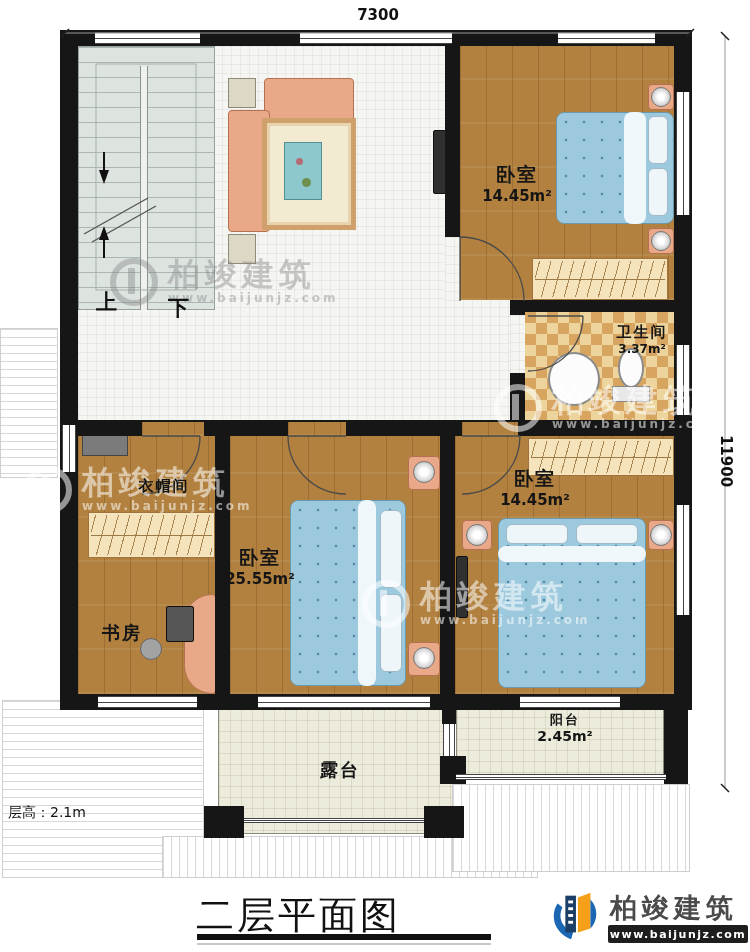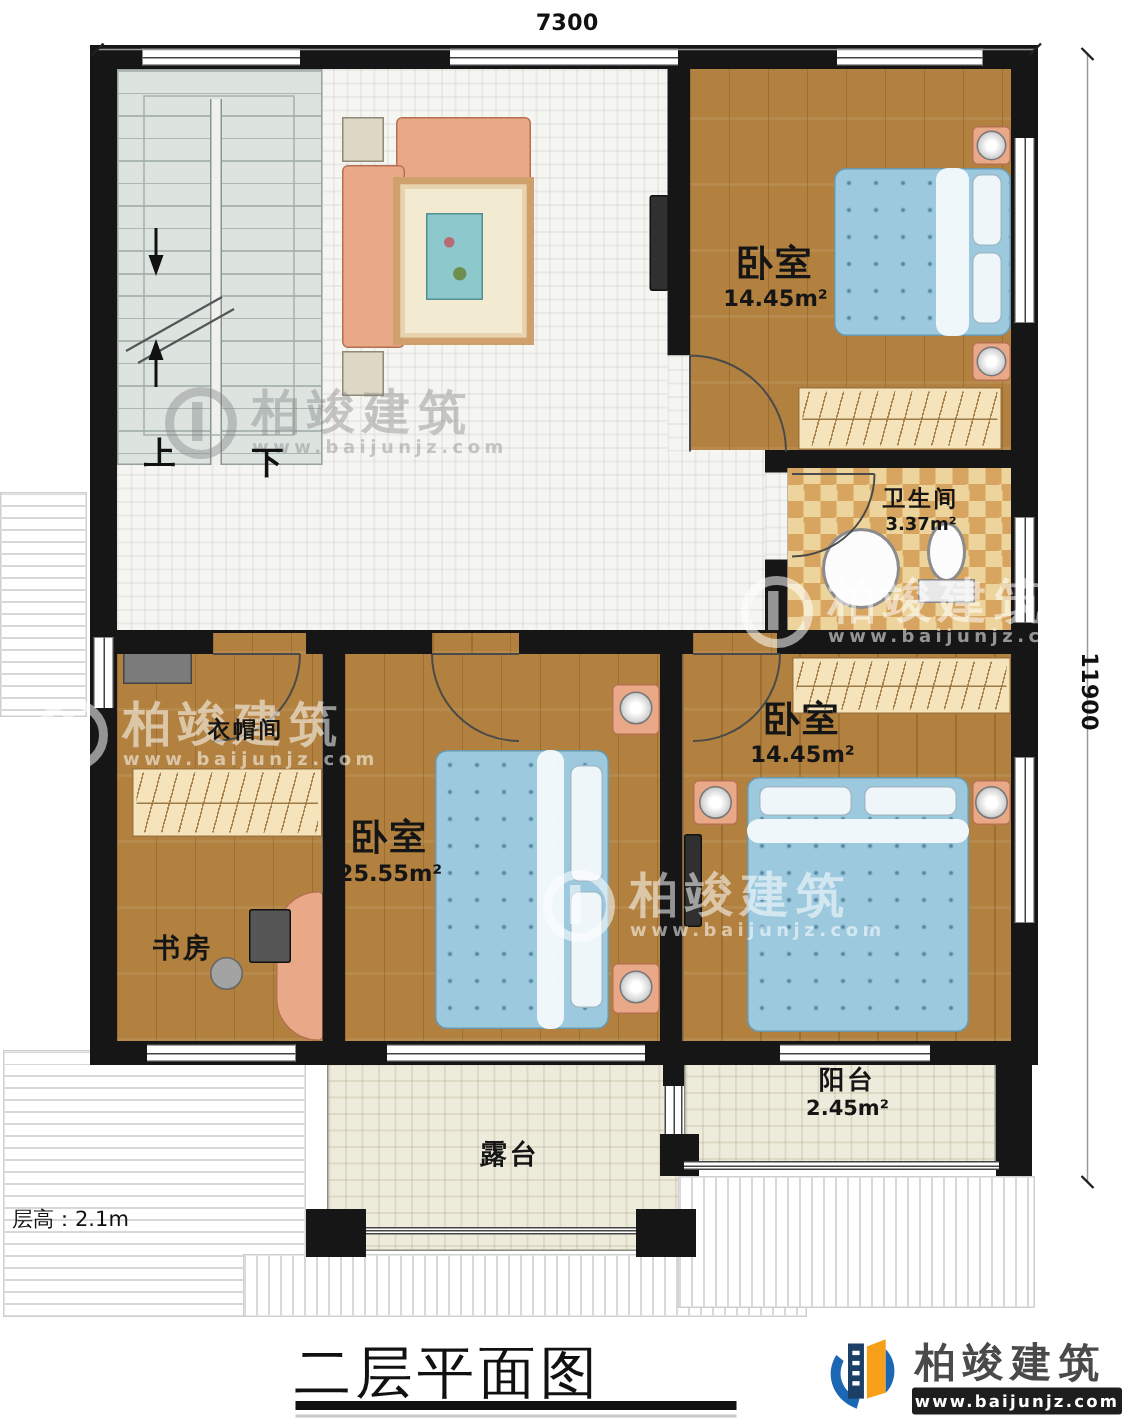--- a/index.html
+++ b/index.html
@@ -28,21 +28,21 @@
   .closet::before{content:"";position:absolute;inset:2px;background-image:repeating-linear-gradient(105deg,transparent 0 4px,rgba(139,94,36,.7) 4px 5px,transparent 5px 11px);}
   .closet::after{content:"";position:absolute;left:2px;right:2px;top:50%;height:1px;background:#9c7a45;}
   .rug{background-color:#f3ead2;border:5px solid #cfa06b;box-shadow:inset 0 0 0 3px #e7d4ae;}
   .cof{background:#8cc8cc;border:1px solid #518f94;}
   .tv{background:#303030;border:1px solid #111;border-radius:2px;}
   .sink{background:#fcfcfc;border:2px solid #8b8b8b;border-radius:50%;}
   .etable{background:#ddd8c6;border:1px solid #8f8a76;}
   .rail{background:#eef1ee;border-left:1px solid #8a938e;border-right:1px solid #8a938e;}
   
   .rl{display:flex;flex-direction:column;align-items:center;justify-content:center;color:#151515;font-weight:bold;text-align:center;line-height:1.25;}
-  .rl .nm{font-size:24px;letter-spacing:2px;}
+  .rl .nm{font-size:19px;letter-spacing:2px;}
   .rl .ar{font-size:15px;letter-spacing:0;}
   .rl.big .nm{font-size:21px;} .rl.big .ar{font-size:16px;}
   .rl.sm .nm{font-size:15px;} .rl.sm .ar{font-size:12px;}
   .dimtxt{font-size:15px;font-weight:bold;color:#111;}
   
   .wm{display:grid;grid-template-columns:auto auto;grid-template-rows:auto auto;column-gap:10px;align-items:center;pointer-events:none;}
   .wm .mk{grid-row:1/3;width:36px;height:36px;border:6px solid currentColor;border-radius:50%;position:relative;}
   .wm .mk::after{content:"";position:absolute;left:12px;top:4px;width:7px;height:26px;background:currentColor;}
   .wm .bt{font-size:32px;font-weight:bold;letter-spacing:5px;line-height:1;}
   .wm .ut{font-size:12px;font-weight:bold;letter-spacing:3px;line-height:1.4;}
@@ -206,40 +206,40 @@
   <div class="abs wm white" style="left:362px;top:580px">
     <span class="mk"></span>
     <span class="bt">柏竣建筑</span>
     <span class="ut">www.baijunjz.com</span>
   </div>
 
   <div class="abs rl" style="left:462px;top:160px;width:110px;height:48px">
     <span class="nm">卧室</span>
     <span class="ar">14.45m²</span>
   </div>
-  <div class="abs rl sm" style="left:560px;top:318px;width:108px;height:44px">
+  <div class="abs rl sm" style="left:588px;top:318px;width:108px;height:44px">
     <span class="nm">卫生间</span>
     <span class="ar">3.37m²</span>
   </div>
   <div class="abs rl" style="left:468px;top:464px;width:134px;height:48px">
     <span class="nm">卧室</span>
     <span class="ar">14.45m²</span>
   </div>
   <div class="abs rl" style="left:202px;top:543px;width:116px;height:48px">
     <span class="nm">卧室</span>
     <span class="ar">25.55m²</span>
   </div>
   <div class="abs rl sm" style="left:108px;top:474px;width:112px;height:24px">
     <span class="nm">衣帽间</span>
   </div>
   <div class="abs rl" style="left:78px;top:620px;width:88px;height:26px">
     <span class="nm" style="font-size:18px">书房</span>
   </div>
   <div class="abs rl sm" style="left:506px;top:706px;width:118px;height:46px">
-    <span class="nm" style="font-size:17px">阳台</span>
+    <span class="nm" style="font-size:13px">阳台</span>
     <span class="ar" style="font-size:14px">2.45m²</span>
   </div>
   <div class="abs rl" style="left:284px;top:756px;width:112px;height:28px">
     <span class="nm" style="font-size:18px">露台</span>
   </div>
   <div class="abs" style="left:96px;top:288px;font-size:21px;font-weight:bold;color:#111">上</div>
   <div class="abs" style="left:168px;top:294px;font-size:21px;font-weight:bold;color:#111">下</div>
 
   <div class="abs dimtxt" style="left:338px;top:6px;width:80px;text-align:center">7300</div>
   <div class="abs dimtxt" style="left:700px;top:452px;transform:rotate(90deg);transform-origin:center">11900</div>

